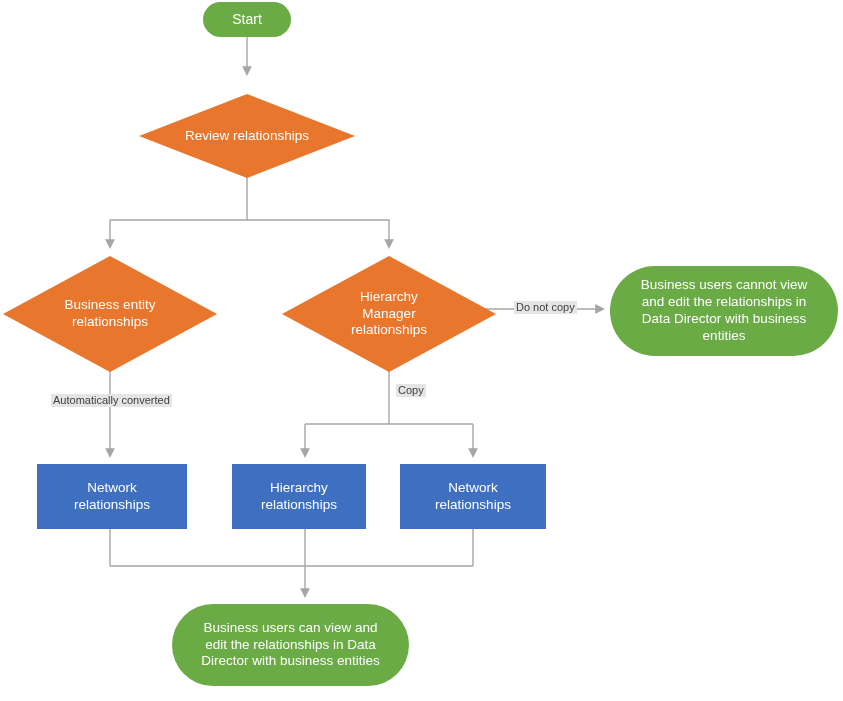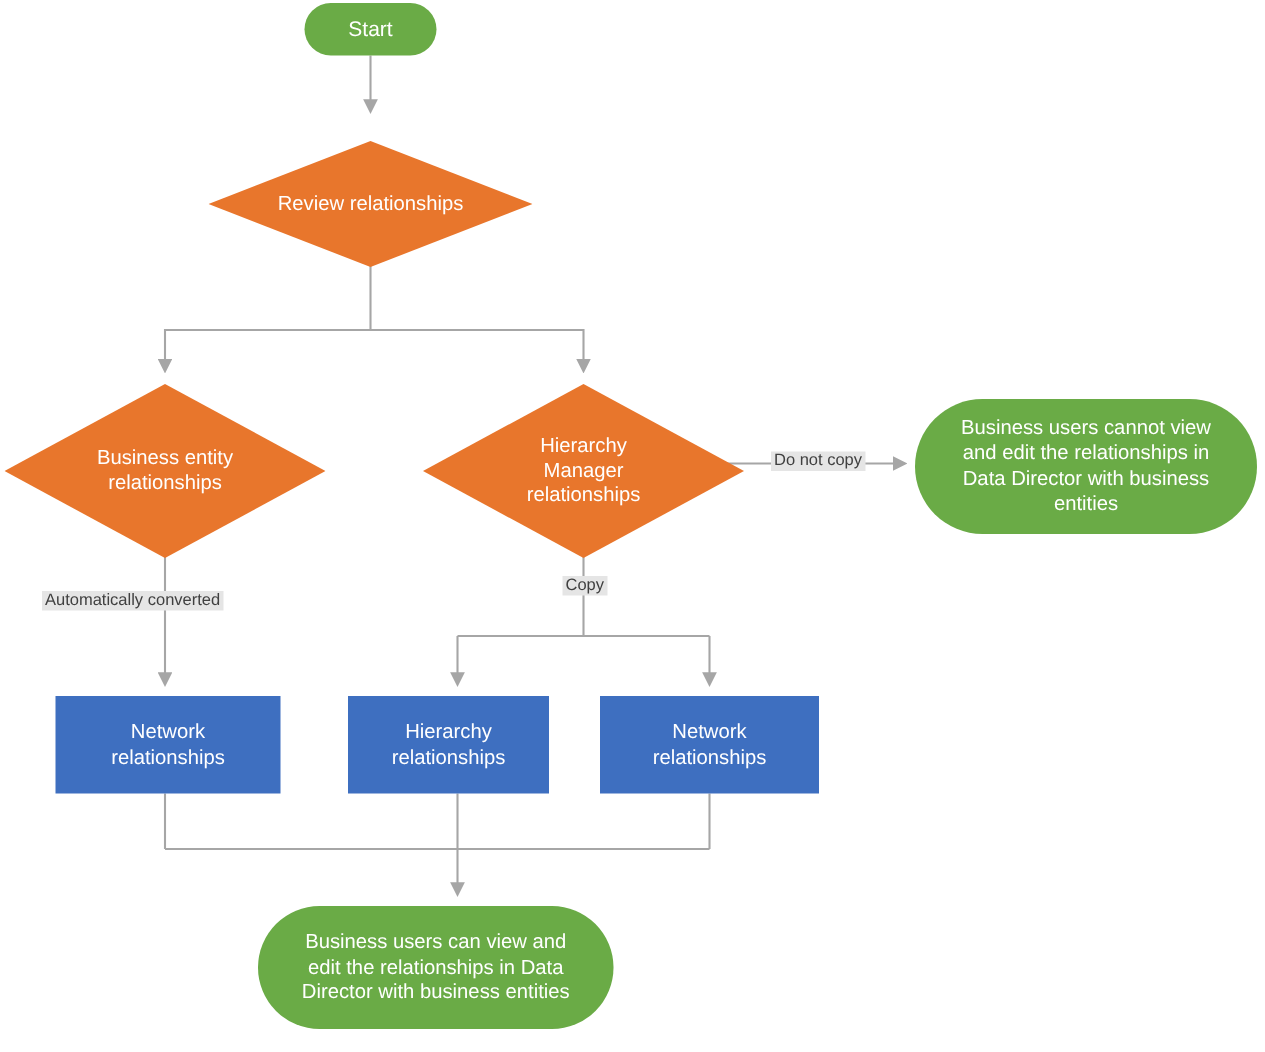--- a/index.html
+++ b/index.html
@@ -166,17 +166,17 @@
   <div class="node process" style="left:400px; top:464px; width:146px; height:65px;">
     <span class="label">Network relationships</span>
   </div>
 
   <div class="node terminator multi" style="left:172px; top:604px; width:237px; height:82px;">
     <span class="label">Business users can view and edit the relationships in Data Director with business entities</span>
   </div>
 
   <div class="edge-label" style="left:514px; top:301px;">Do not copy</div>
 
-  <div class="edge-label" style="left:28px; top:394px;">Automatically converted</div>
+  <div class="edge-label" style="left:51px; top:394px;">Automatically converted</div>
 
-  <div class="edge-label" style="left:375px; top:384px;">Copy</div>
+  <div class="edge-label" style="left:396px; top:384px;">Copy</div>
 
 </div>
 
 </body></html>

